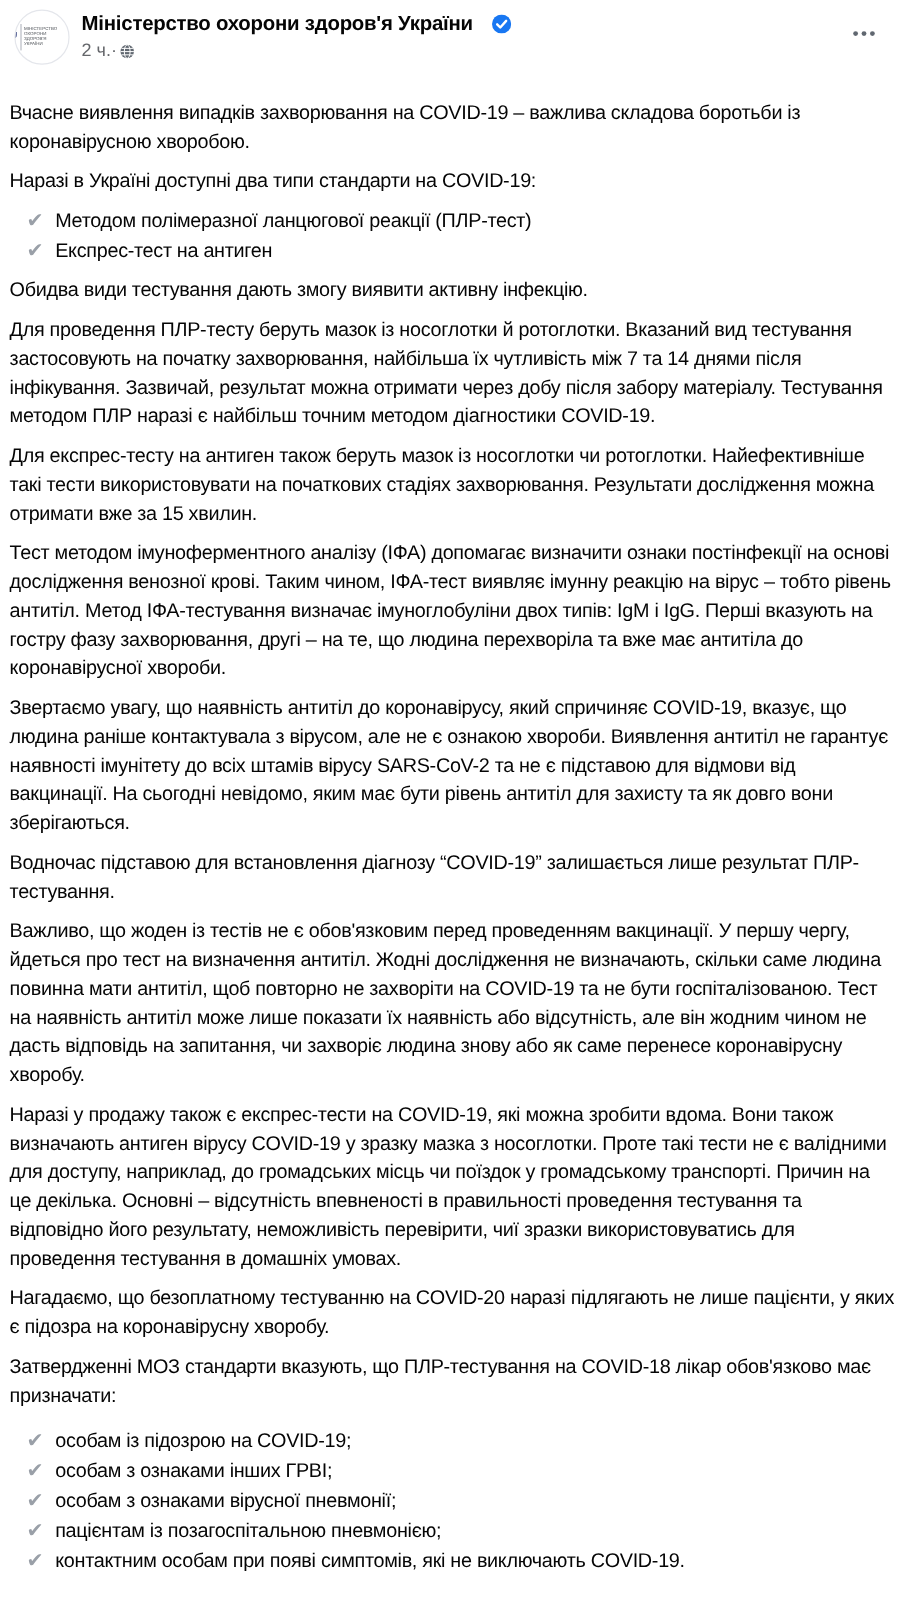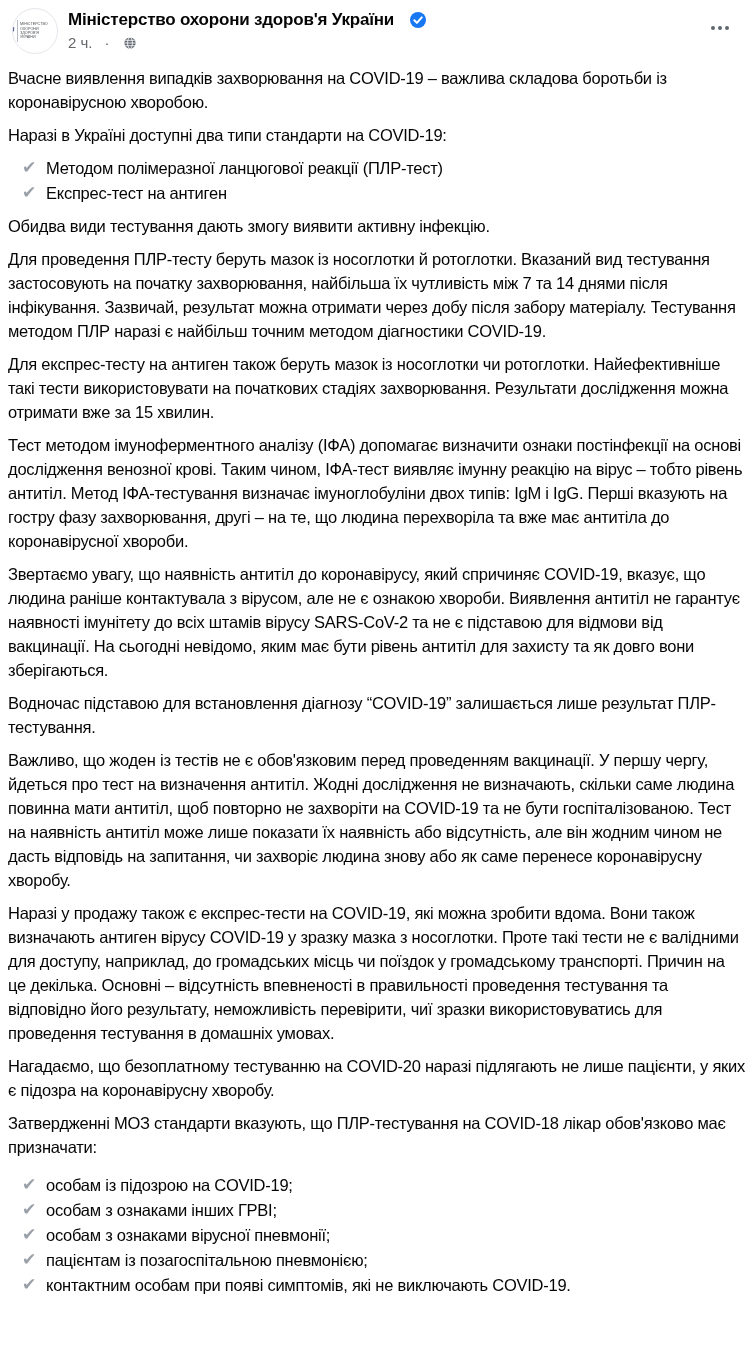--- a/index.html
+++ b/index.html
@@ -50,21 +50,21 @@
   .title-row { display: flex; align-items: center; gap: 16px; }
   .page-title {
     font-size: 17px;
     font-weight: bold;
     color: #050505;
     letter-spacing: -0.2px;
     cursor: pointer;
   }
   .verified-badge { width: 16px; height: 16px; flex-shrink: 0; cursor: pointer; }
   .meta-row {
-    display: flex; align-items: center; gap: 12px;
+    display: flex; align-items: center; gap: 0;
     margin-top: 4px;
     font-size: 15px;
     color: #65676b;
   }
   .globe-icon { width: 12px; height: 12px; margin-left: 2px; }
   .more-button {
     position: absolute;
     top: 20px; right: 20px;
     display: flex; gap: 3px;
     padding: 6px;
@@ -75,21 +75,21 @@
 
   
   .post-body {
     padding: 4px 10px 14px 8px;
     font-size: 16.5px;
     line-height: 24px;
     letter-spacing: -0.25px;
     color: #050505;
   }
   .para { margin: 9px 0; }
-  .para:first-child { margin-top: 2px; }
+  .para:first-child { margin-top: 18px; }
   .checklist { margin: 0 0 9px 0; }
   .checklist.gap-top { margin-top: 14px; }
   .check-row { display: flex; align-items: flex-start; margin: 1px 0 1px 14px; }
   .check-icon {
     color: #9aa0a8;
     font-size: 17px;
     width: 24px;
     flex-shrink: 0;
     line-height: 24px;
   }

